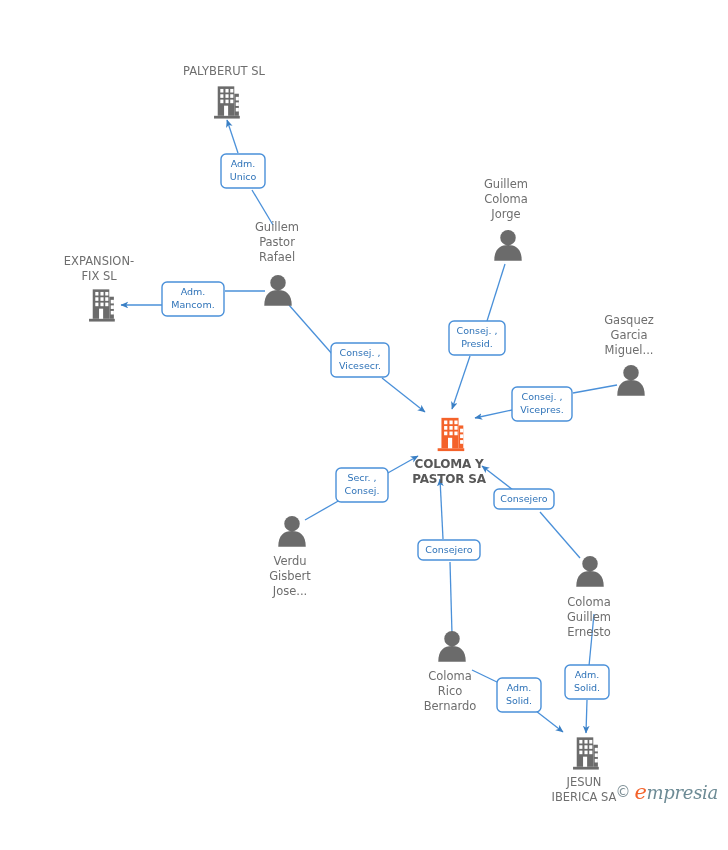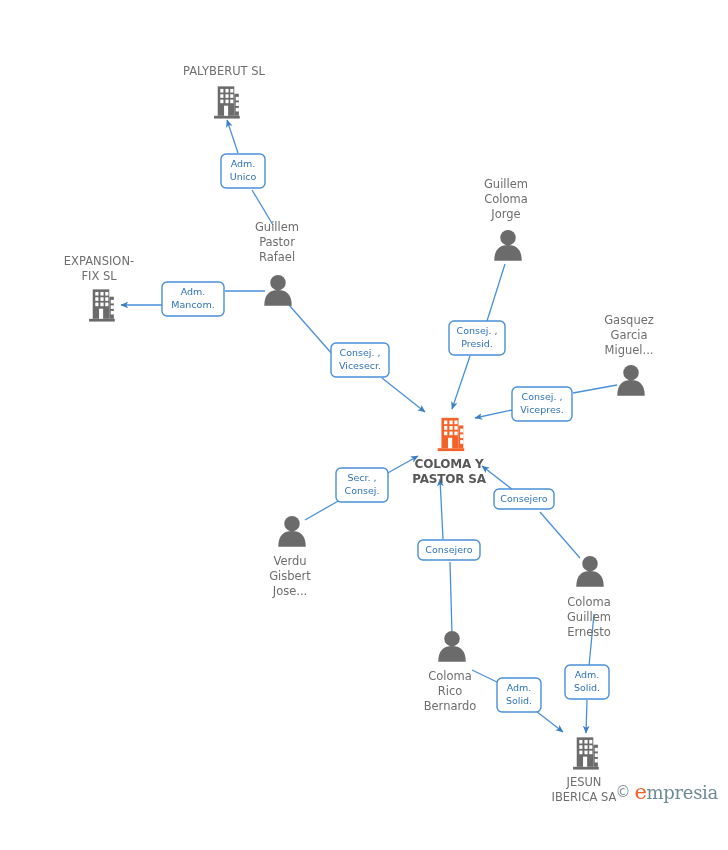--- a/index.html
+++ b/index.html
@@ -75,20 +75,21 @@
     align-items: center;
     gap: 4px;
     user-select: none;
   }
   #watermark .c-mark {
     font-size: 15px;
     color: #7d8f96;
   }
   #watermark .brand {
     font-family: "DejaVu Serif", "Liberation Serif", serif;
+    font-style: italic;
     font-size: 18px;
     color: #6d8b95;
     letter-spacing: -0.3px;
   }
   #watermark .brand .lead {
     color: #f4622a;
     font-size: 21px;
   }
 </style>
 </head>

